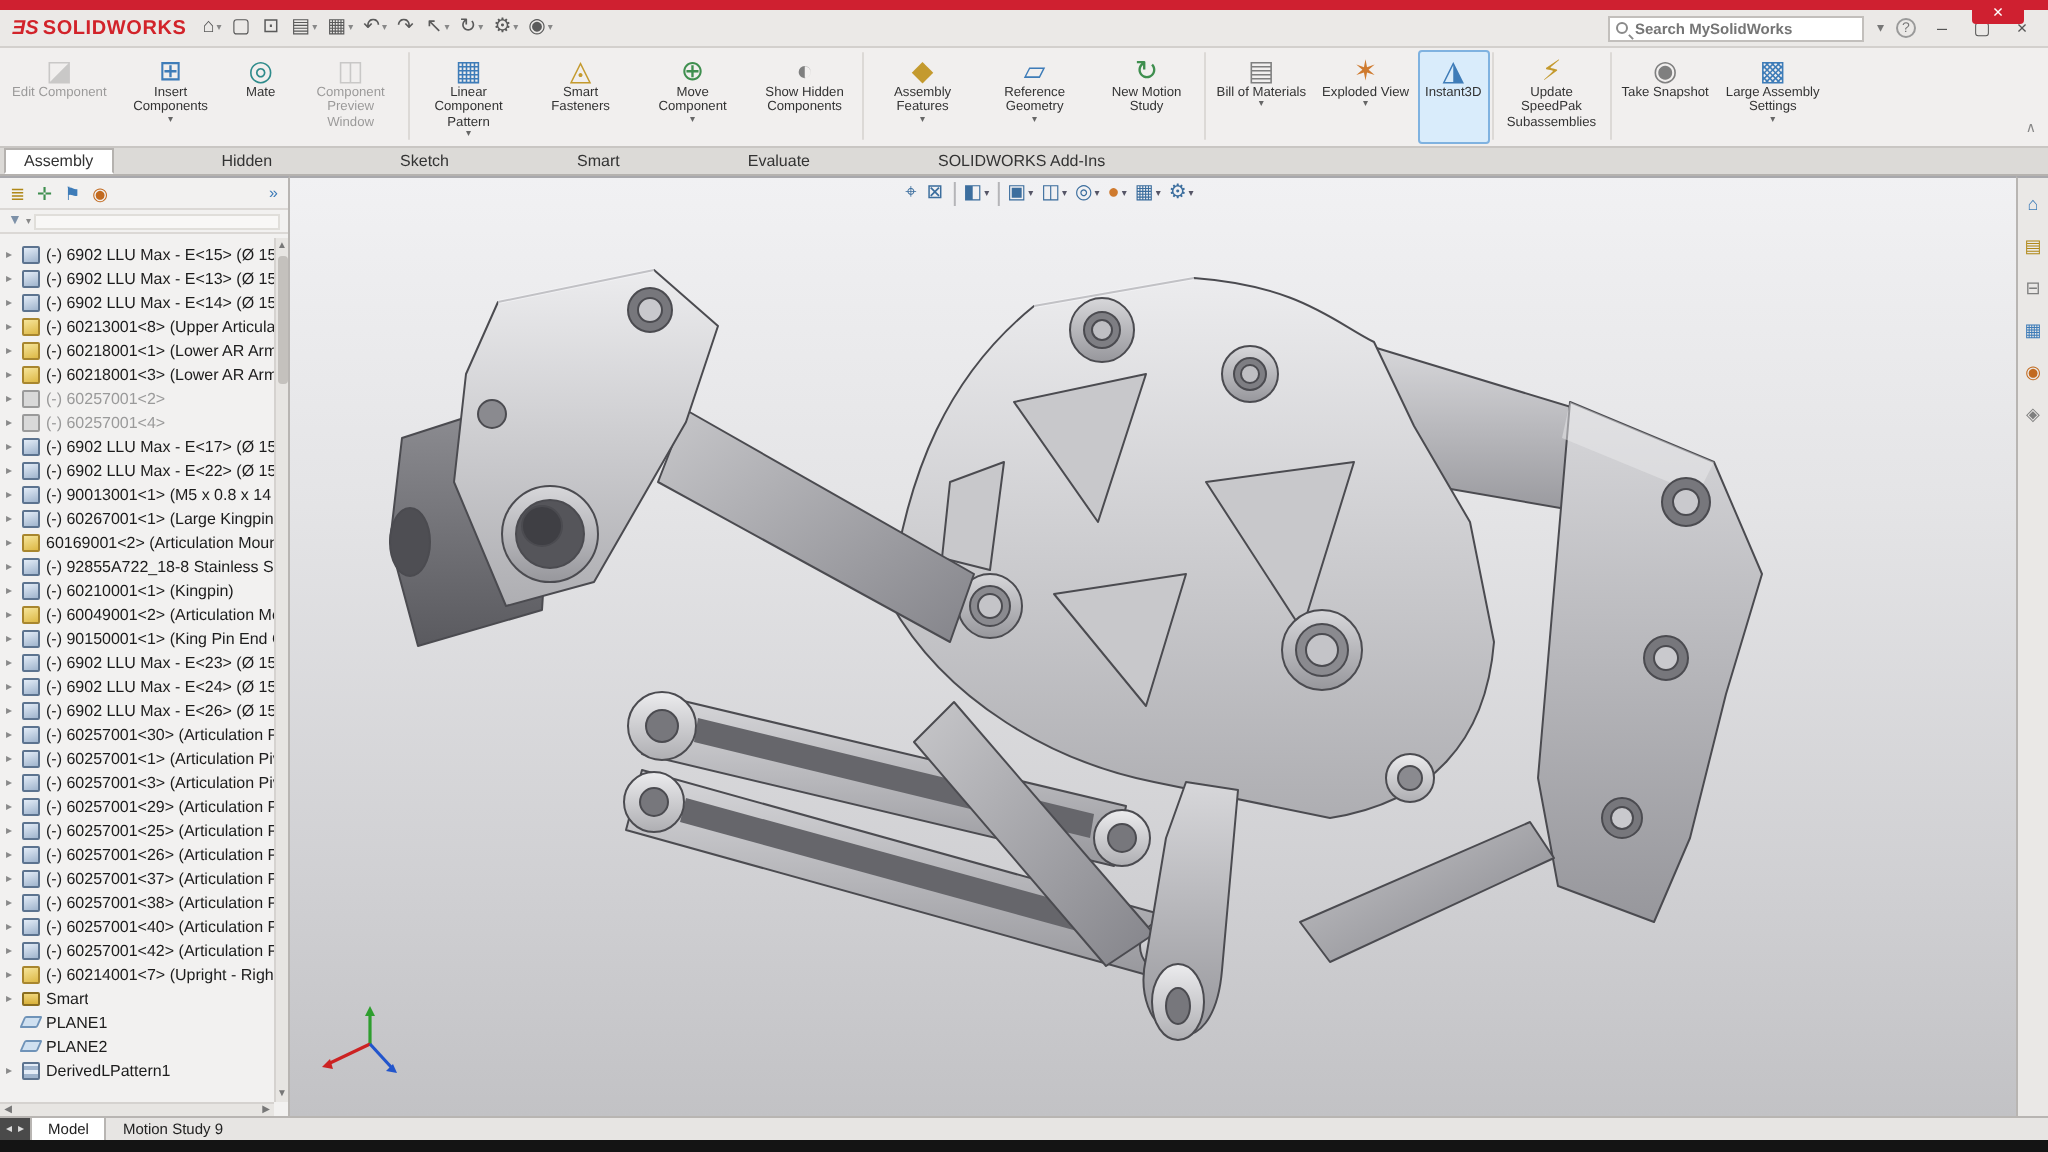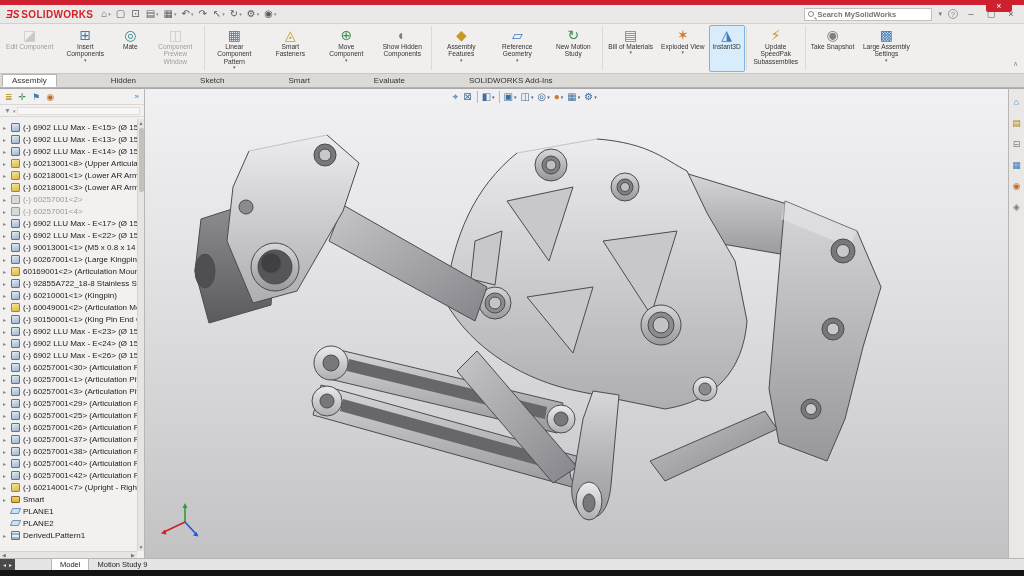--- a/index.html
+++ b/index.html
@@ -120,21 +120,21 @@
   #hscroll .sarr { width:8px; font-size:5px; color:#777; text-align:center; line-height:7px; }
 
   
   #taskpane { position:absolute; right:0; top:0; width:16px; height:470px; background:#eae8e6;
     border-left:1px solid #b8b5b2; border-top:1px solid #a8a8ac; display:flex; flex-direction:column;
     align-items:center; padding-top:8px; gap:11px; }
   .tpbtn { font-size:9px; line-height:10px; cursor:default; }
 
   
   #statusbar { position:absolute; left:0; top:558px; width:1024px; height:12px; background:#e7e5e3;
-    border-top:1px solid #b8b5b2; display:flex; align-items:stretch;gap:36px; }
+    border-top:1px solid #b8b5b2; display:flex; align-items:stretch; }
   #stat-nav { display:flex; align-items:center; background:#4a4a4a; color:#ddd; padding:0 3px; gap:3px;
     font-size:6px; }
   .stab { font-size:7.5px; padding:0 8px; display:flex; align-items:center; color:#222; cursor:default; }
   .stab.active { background:#fff; border-left:1px solid #b8b5b2; border-right:1px solid #b8b5b2; }
   #blackbar { position:absolute; left:0; top:570px; width:1024px; height:6px; background:#141414; }
 </style>
 </head>
 <body>
 
 <div id="app">

